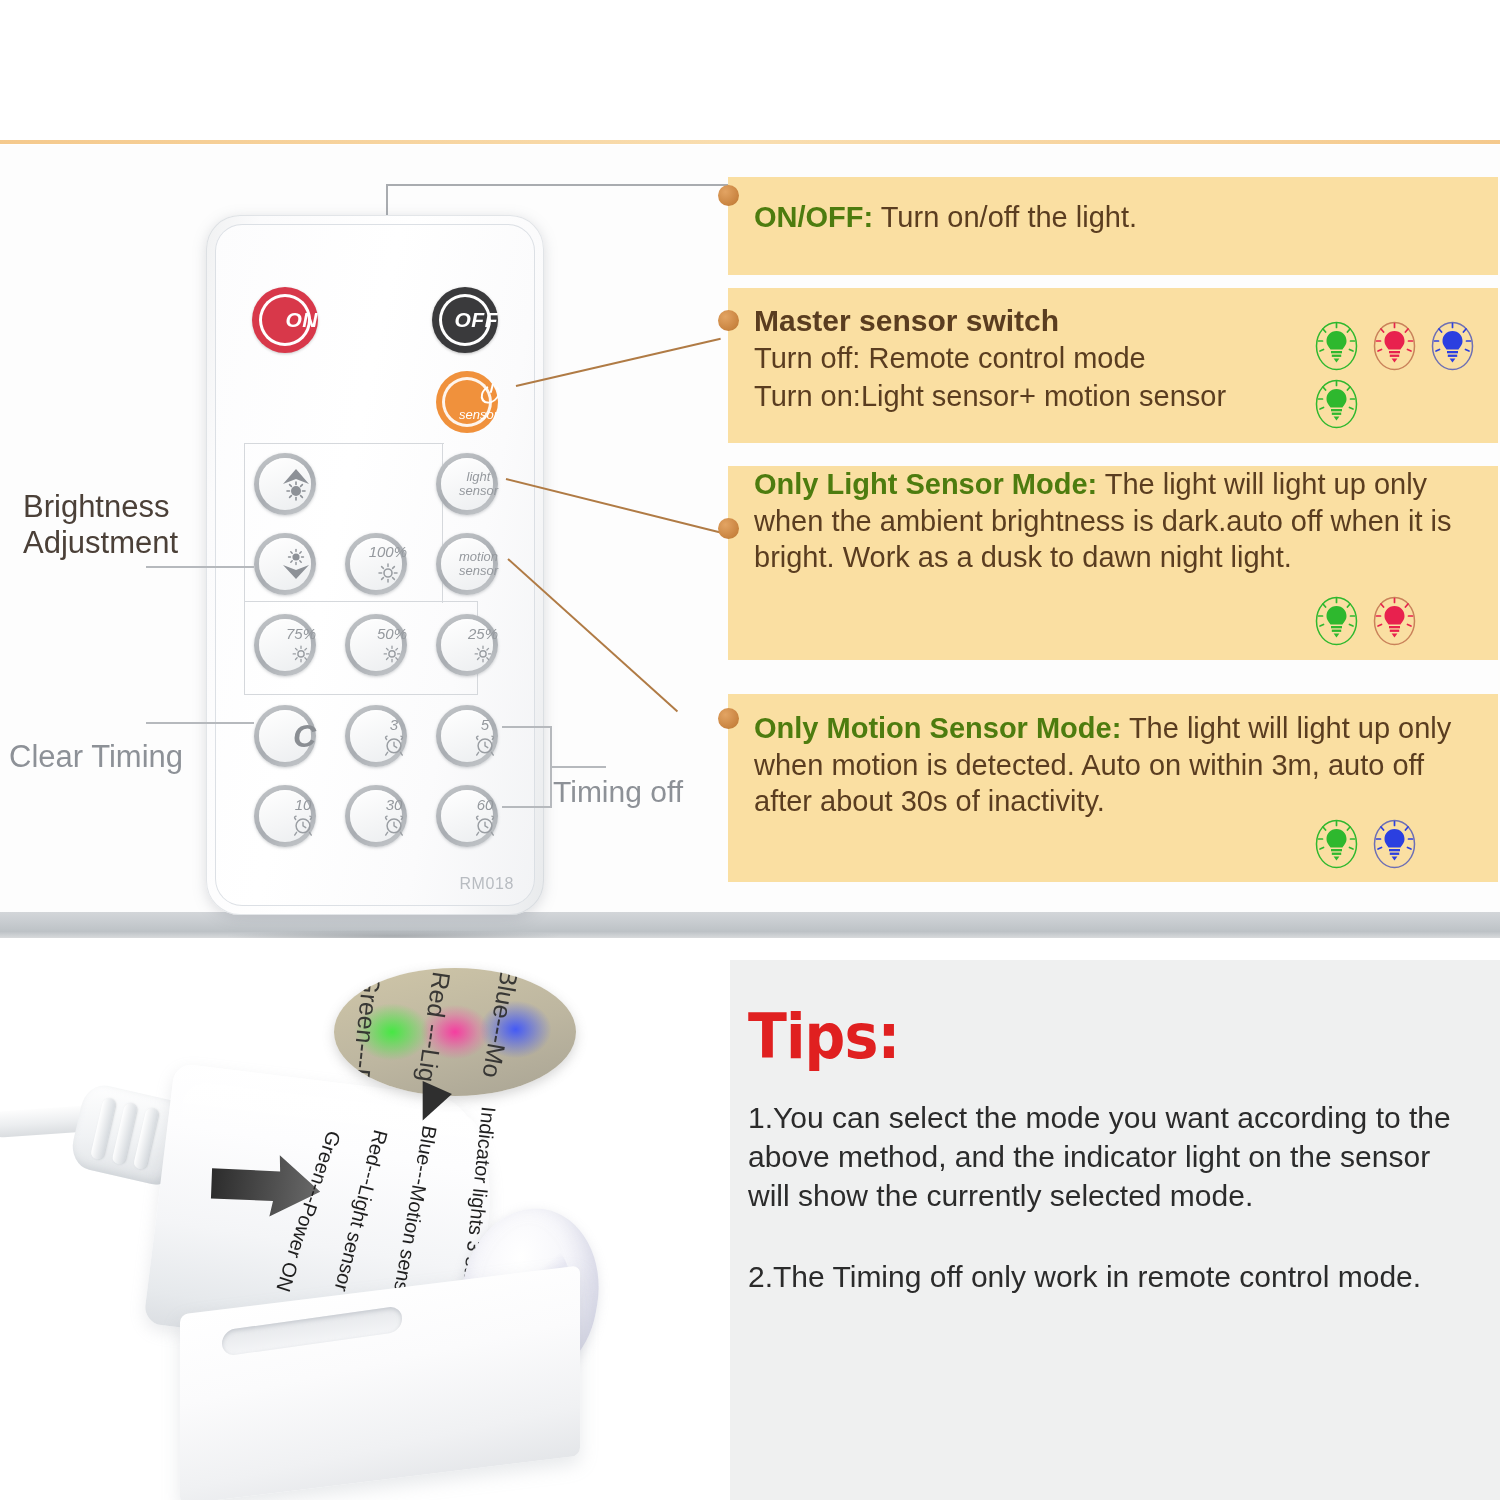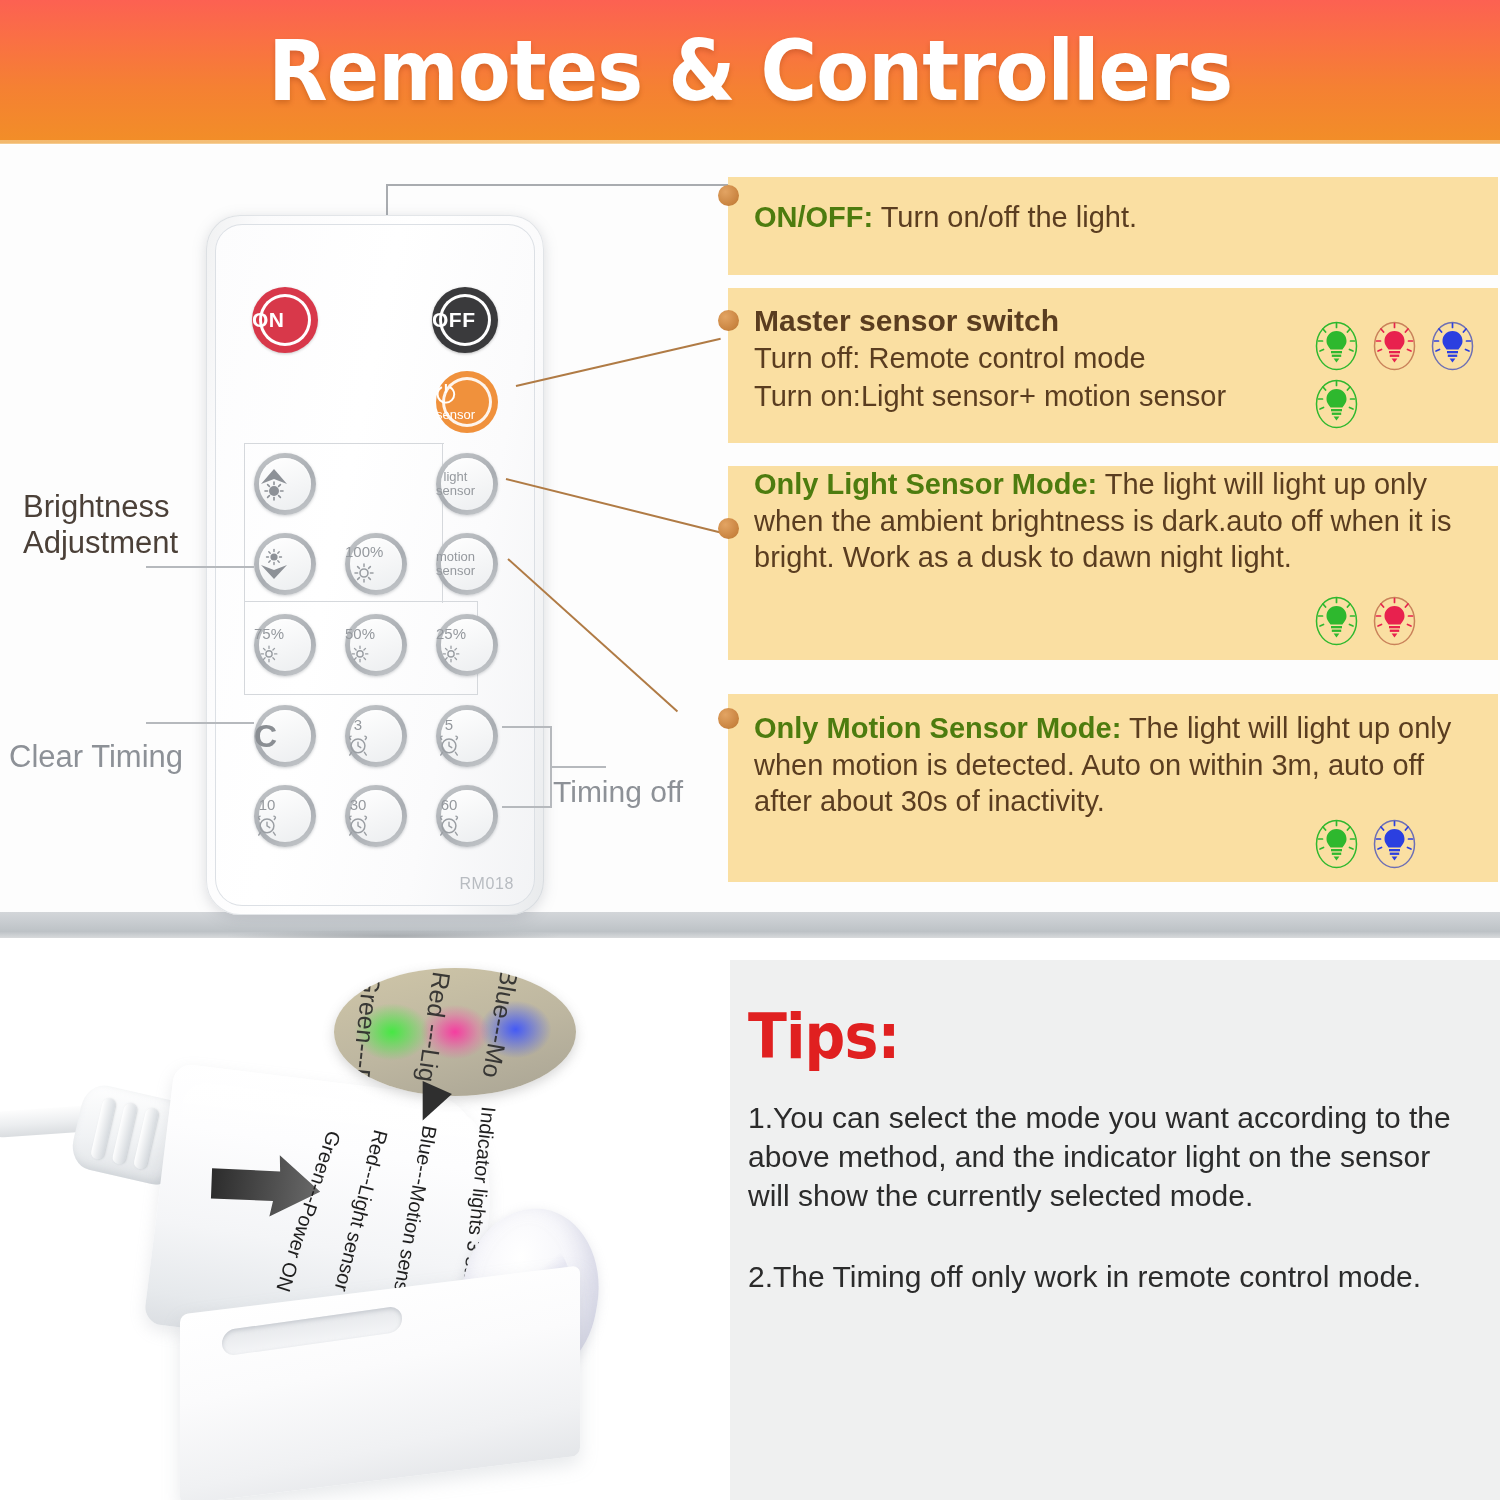--- a/index.html
+++ b/index.html
@@ -65,21 +65,21 @@
     background:linear-gradient(102deg,#fcfcfd 0%,#ffffff 40%,#fbfbfc 72%,#f2f3f5 100%);
     box-shadow:inset 0 0 0 1px rgba(214,218,224,.85);
   }
   .remote-model {
     position:absolute; right:30px; bottom:22px;
     font-size:16px; color:#b8bcc1; letter-spacing:.6px;
   }
 
   
   .btn { position:absolute; border-radius:50%; display:flex;
-         align-items:flex-start; justify-content:center; flex-direction:column; }
+         align-items:flex-end; justify-content:center; flex-direction:column;font-style:italic; }
 
   .btn-onoff { width:66px; height:66px; }
   .btn-onoff .ring {
     position:absolute; inset:0; border-radius:50%;
   }
   .btn-on .ring { background:#d8384a; box-shadow:0 1px 3px rgba(0,0,0,.2); }
   .btn-on .inner {
     position:absolute; inset:7px; border-radius:50%; background:#d8384a;
     box-shadow:inset 0 0 0 3px #ffffff;
   }
@@ -264,23 +264,20 @@
     position:absolute; left:414px; top:1086px; width:0; height:0;
     border-left:16px solid transparent; border-right:16px solid transparent;
     border-top:36px solid #2f2f2f; transform:rotate(24deg);
   }
 </style>
 </head>
 <body>
 
 <div class="page">
 
-  <div class="header">
-    <div class="header-title">Remotes &amp; Controllers</div>
-  </div>
   <div class="header-underline"></div>
 
   <div class="top-section"></div>
   <div class="shelf"></div>
   <div class="shelf-shadow"></div>
   <div class="section-gap"></div>
 
   <div class="ln ln-h" style="left:314px; top:307px; width:175px;"></div>
   <div class="ln ln-v" style="left:386px; top:185px; height:123px;"></div>
   <div class="ln ln-h" style="left:386px; top:184px; width:342px;"></div>

